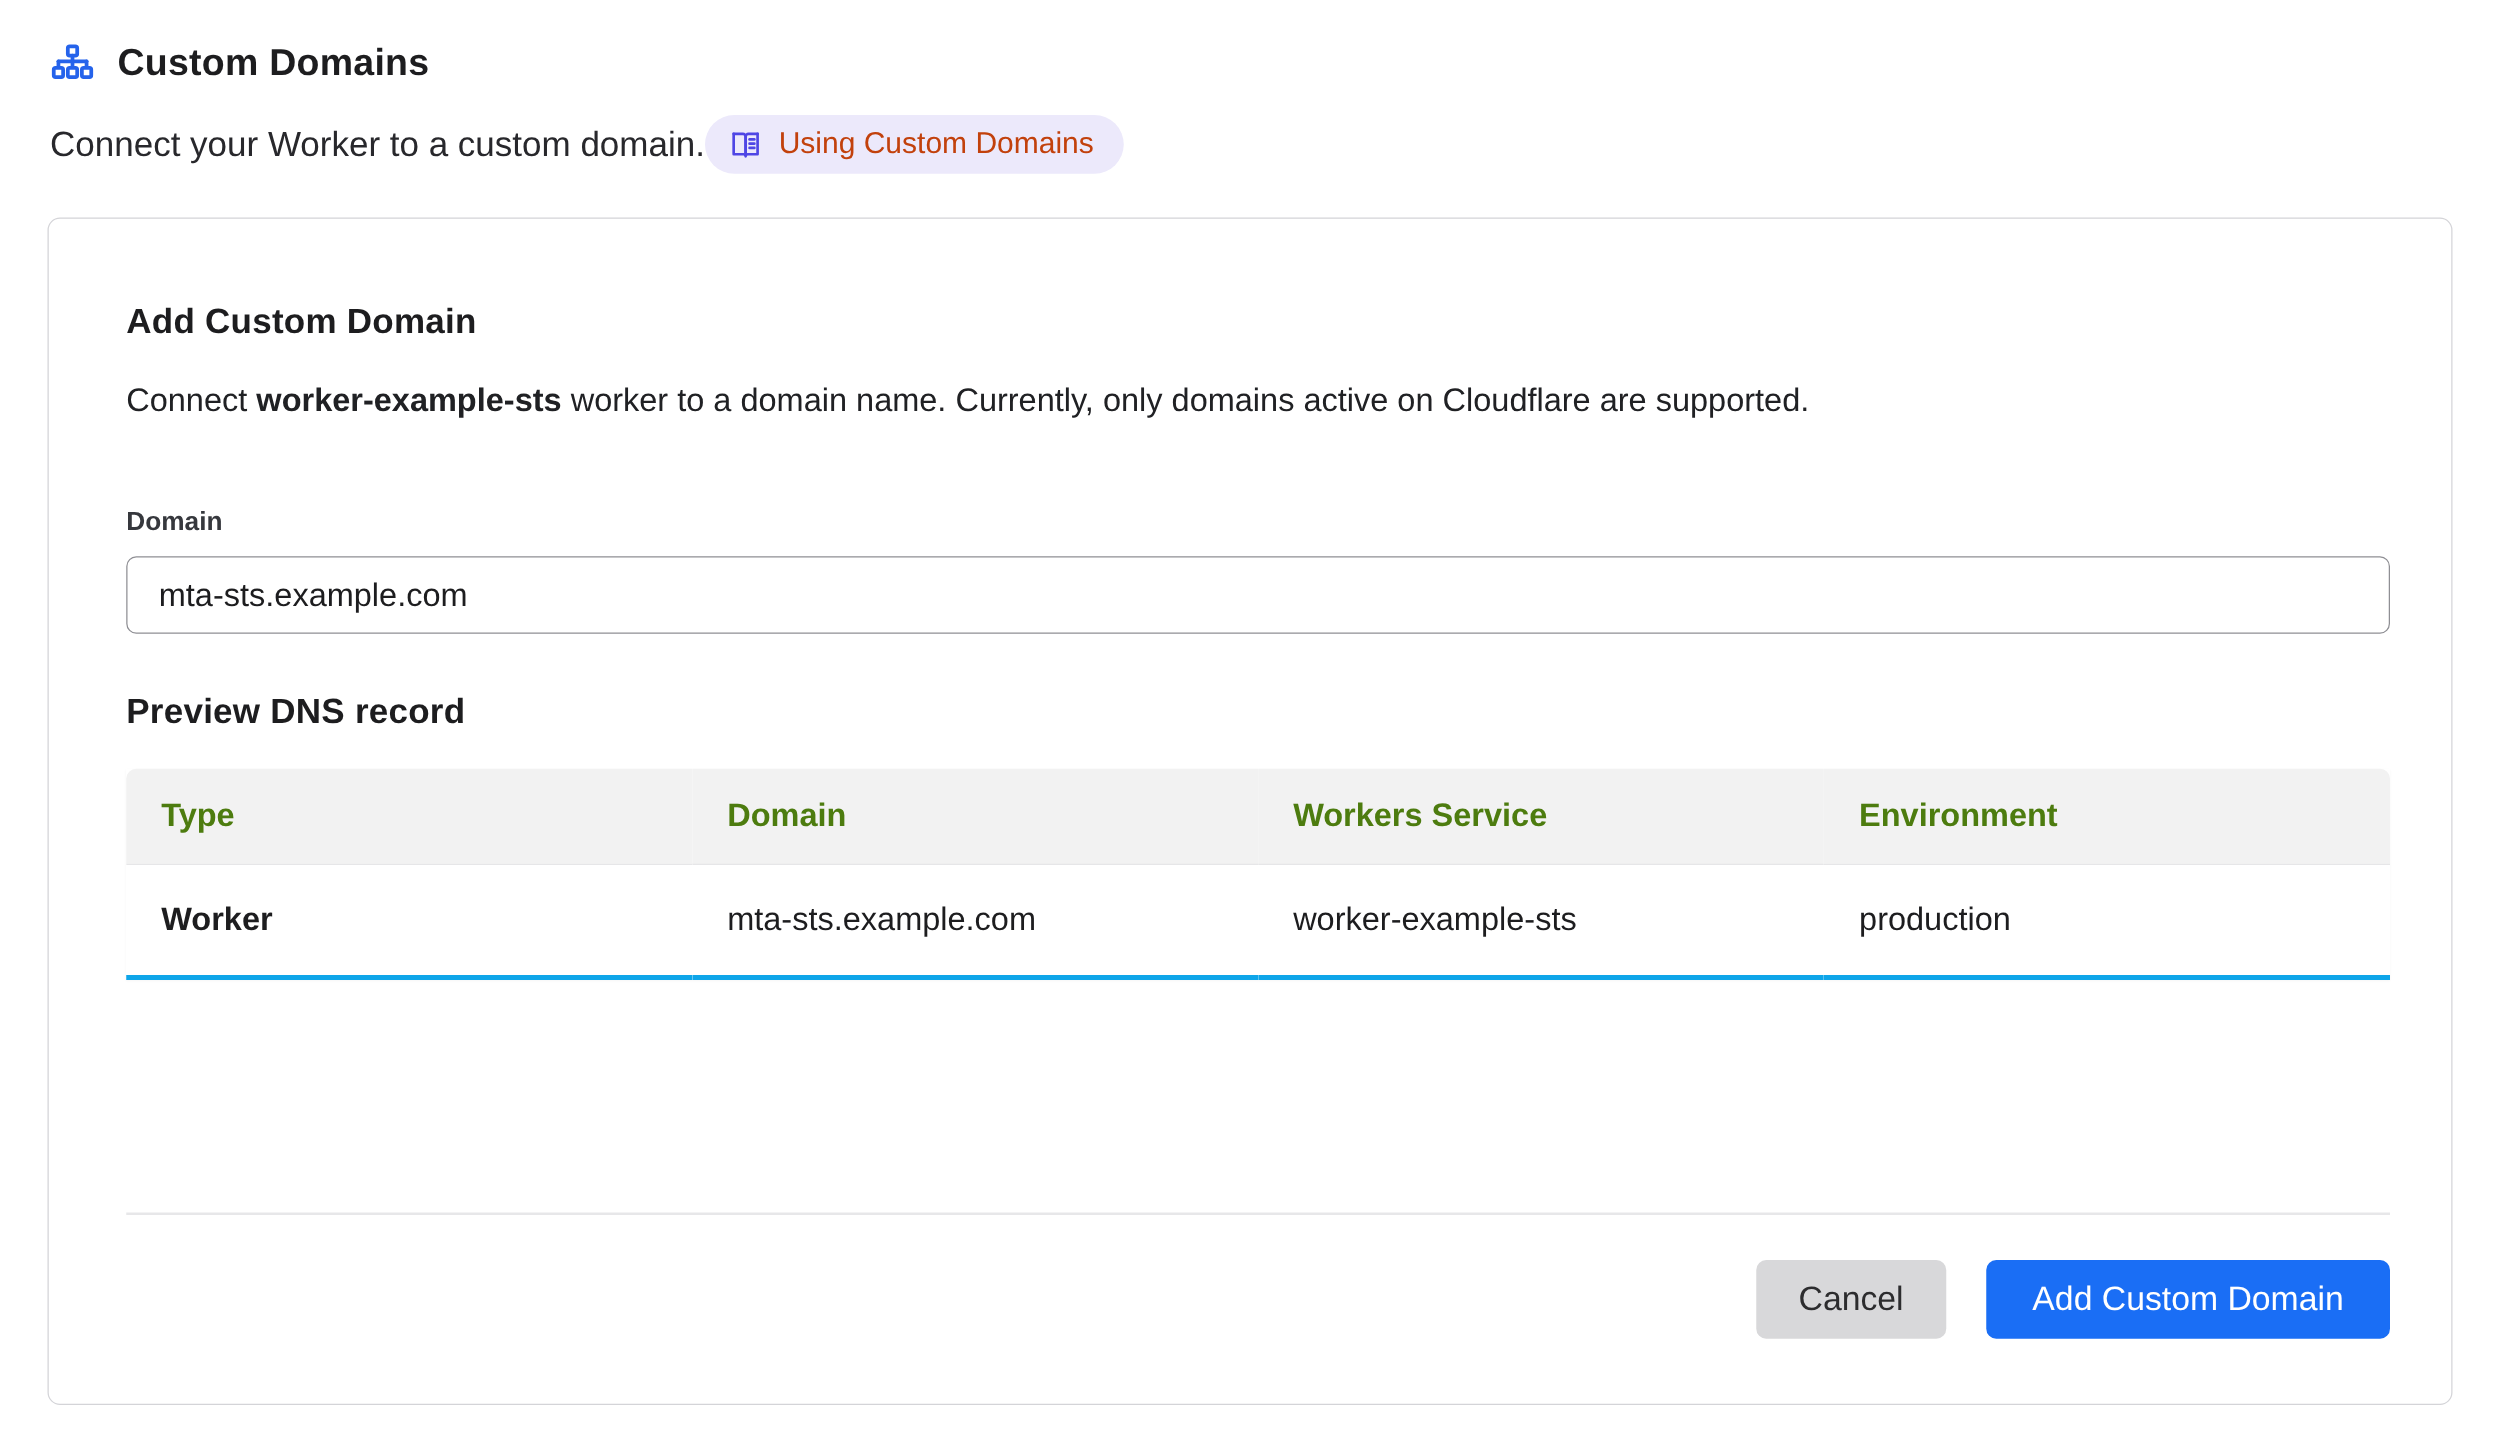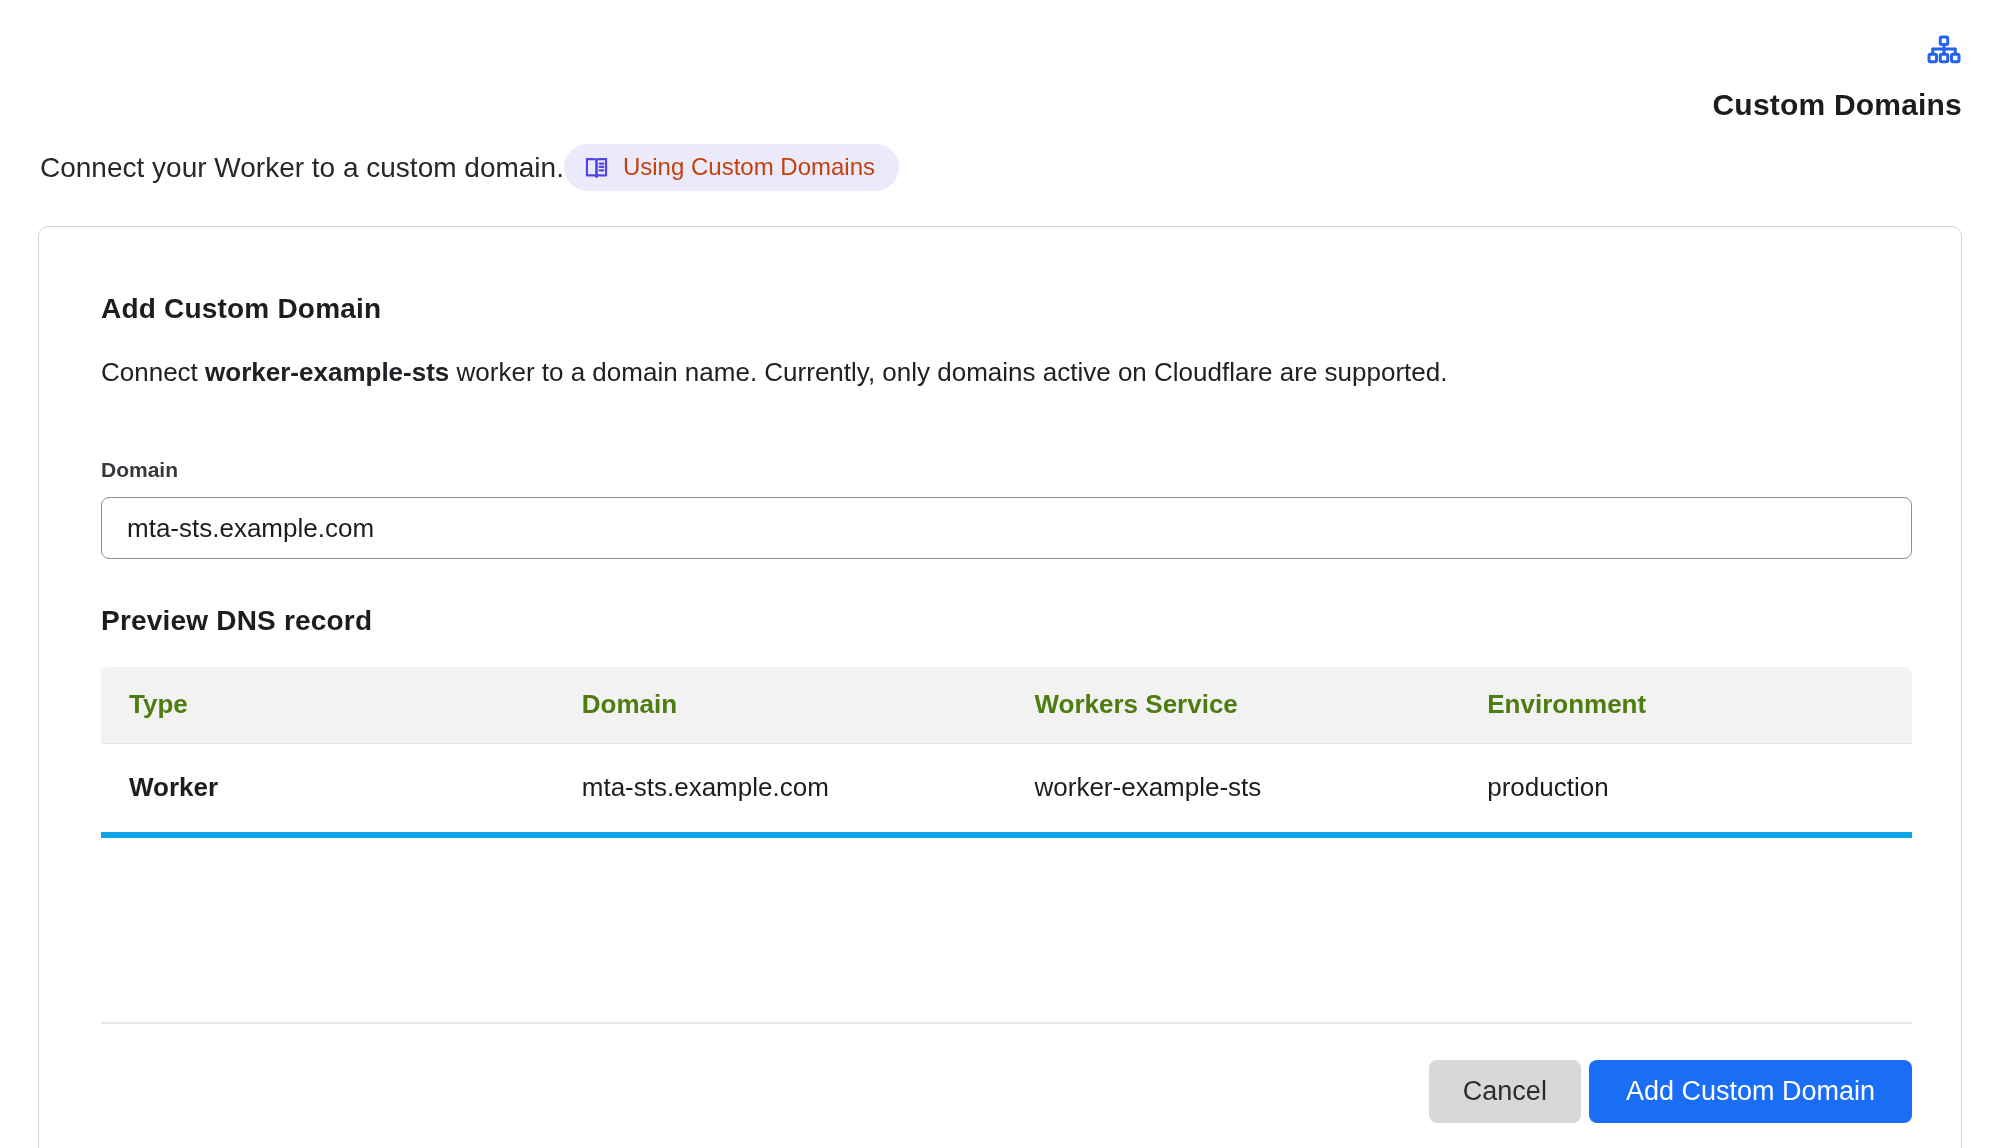--- a/index.html
+++ b/index.html
@@ -6,21 +6,21 @@
   html, body {
     width: 1999px; height: 1148px;
     background: #ffffff;
     font-family: "Liberation Sans", "DejaVu Sans", sans-serif;
     color: #1d1d1f;
     overflow: hidden;
   }
   .page { width: 1999px; height: 1148px; padding: 34px 37px 0 38px; }
 
   
-  .title-row { display: flex; align-items: flex-end; gap: 18px; margin-left: 2px; flex-direction: column; }
+  .title-row { display: flex; align-items: flex-start; gap: 18px; margin-left: 2px; }
   .title-row h1 { font-size: 30px; font-weight: 700; letter-spacing: 0.2px; color: #1d1d1f; }
   .sitemap-icon { width: 36px; height: 36px; display: inline-flex; }
   .subtitle-row { display: flex; align-items: center; margin-top: 22px; margin-left: 2px; }
   .subtitle { font-size: 28px; font-weight: 400; color: #28282c; }
   .docs-badge {
     display: inline-flex; align-items: center; gap: 13px;
     background: #ece9fb; border-radius: 24px;
     padding: 9px 24px 10px 19px;
     cursor: pointer; text-decoration: none;
   }
@@ -72,30 +72,30 @@
     font-weight: 700;
     color: #4d7c0f;
     padding: 22px 28px 23px 28px;
     border-bottom: 1px solid #e6e6e8;
   }
   .dns-table th:first-child { border-top-left-radius: 8px; }
   .dns-table th:last-child { border-top-right-radius: 8px; }
   .dns-table td {
     background: #ffffff;
     padding: 28px 28px 29px 28px;
-    border-bottom: 6px solid #0ea5e9;
+    border-bottom: 4px solid #0ea5e9;
     color: #1d1d1f;
   }
   .dns-table td.cell-type { font-weight: 700; }
   .dns-table { box-shadow: 0 1px 2px rgba(0,0,0,0.04); }
 
   
   .footer-spacer { flex: 1; }
   .divider { border-top: 2px solid #e7e7e9; width: 1811px; }
-  .actions { display: flex; justify-content: flex-end; align-items: flex-end; gap: 8px; margin-top: 36px; width: 1811px; }
+  .actions { display: flex; justify-content: flex-end; align-items: flex-end; gap: 32px; margin-top: 36px; width: 1811px; }
   .btn {
     border: none; border-radius: 8px;
     font-size: 27px;
     font-family: "Liberation Sans", "DejaVu Sans", sans-serif;
     height: 63px;
     display: inline-flex; align-items: center; justify-content: center;
     cursor: pointer;
   }
   .btn-cancel { background: #d8d8da; color: #2c2c2e; padding: 0 34px; }
   .btn-primary { background: #1a6ef5; color: #ffffff; padding: 0 37px; }

